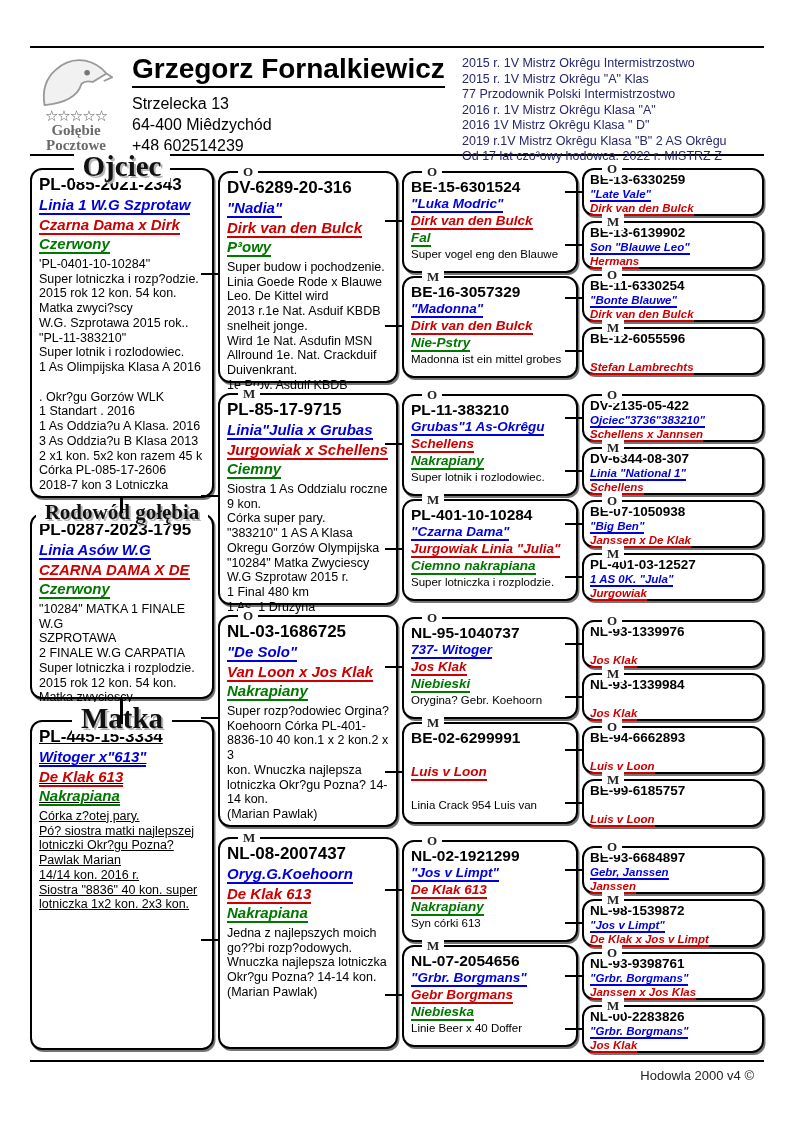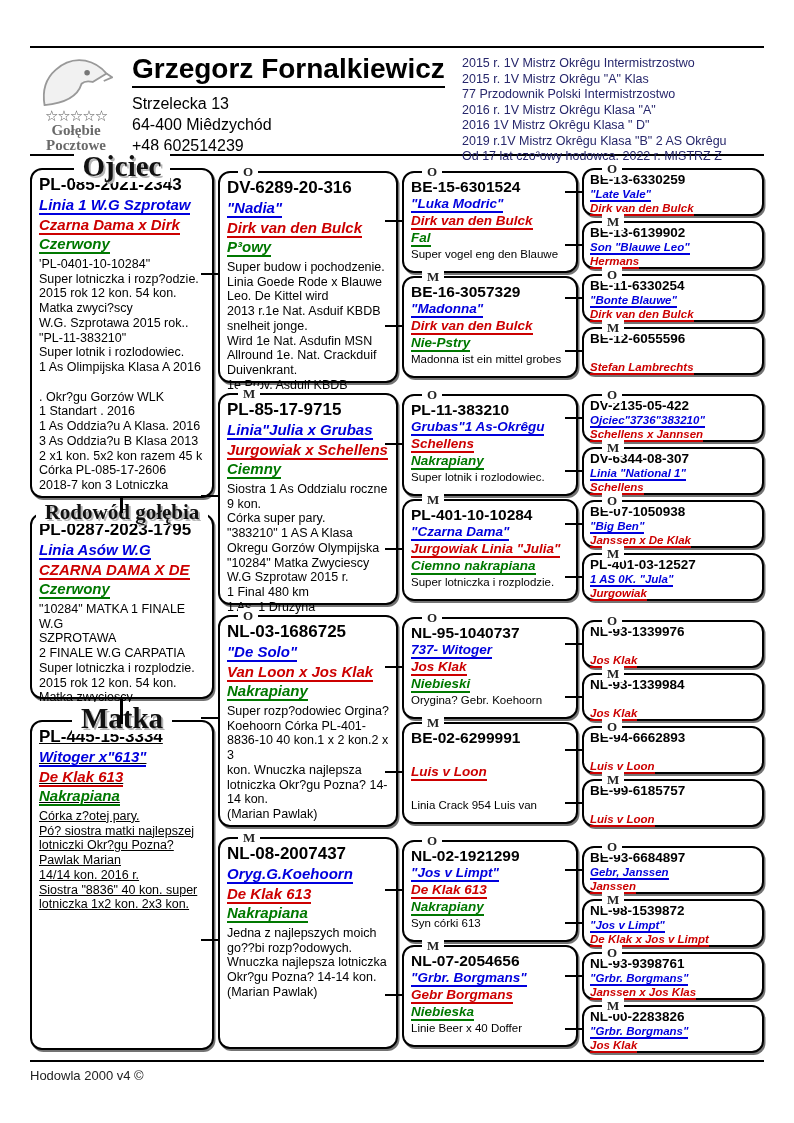--- a/index.html
+++ b/index.html
@@ -51,21 +51,21 @@
   .col3 .lb,.col3 .lr,.col3 .lg{font-size:13.5px;min-height:17px;line-height:1.22;}
   .col3 .body{font-size:11.5px;margin-top:1px;}
   .col4 .pbox{height:48px;margin-bottom:5px;padding:2px 6px;}
   .col4 .pbox:nth-child(4n){margin-bottom:19px;}
   .col4 .pid{font-size:13.5px;line-height:1.15;}
   .col4 .lb,.col4 .lr{font-size:11.5px;min-height:14px;line-height:1.18;}
   .vconn{position:absolute;width:3px;background:#000;left:90px;}
   .vc1{top:340px;height:15px;} .vc2{top:541px;height:25px;}
   
   .rule.bot{margin-top:0;}
-  .footer{text-align:left;font-size:13px;color:#222;padding:6px 10px 0 0;}
+  .footer{text-align:right;font-size:13px;color:#222;padding:6px 10px 0 0;}
 </style>
 </head>
 <body>
 
 <div class="page">
   <div class="rule top"></div>
 
   <div class="header">
     <div class="logo">
       <svg width="74" height="56" viewBox="0 0 80 60">

